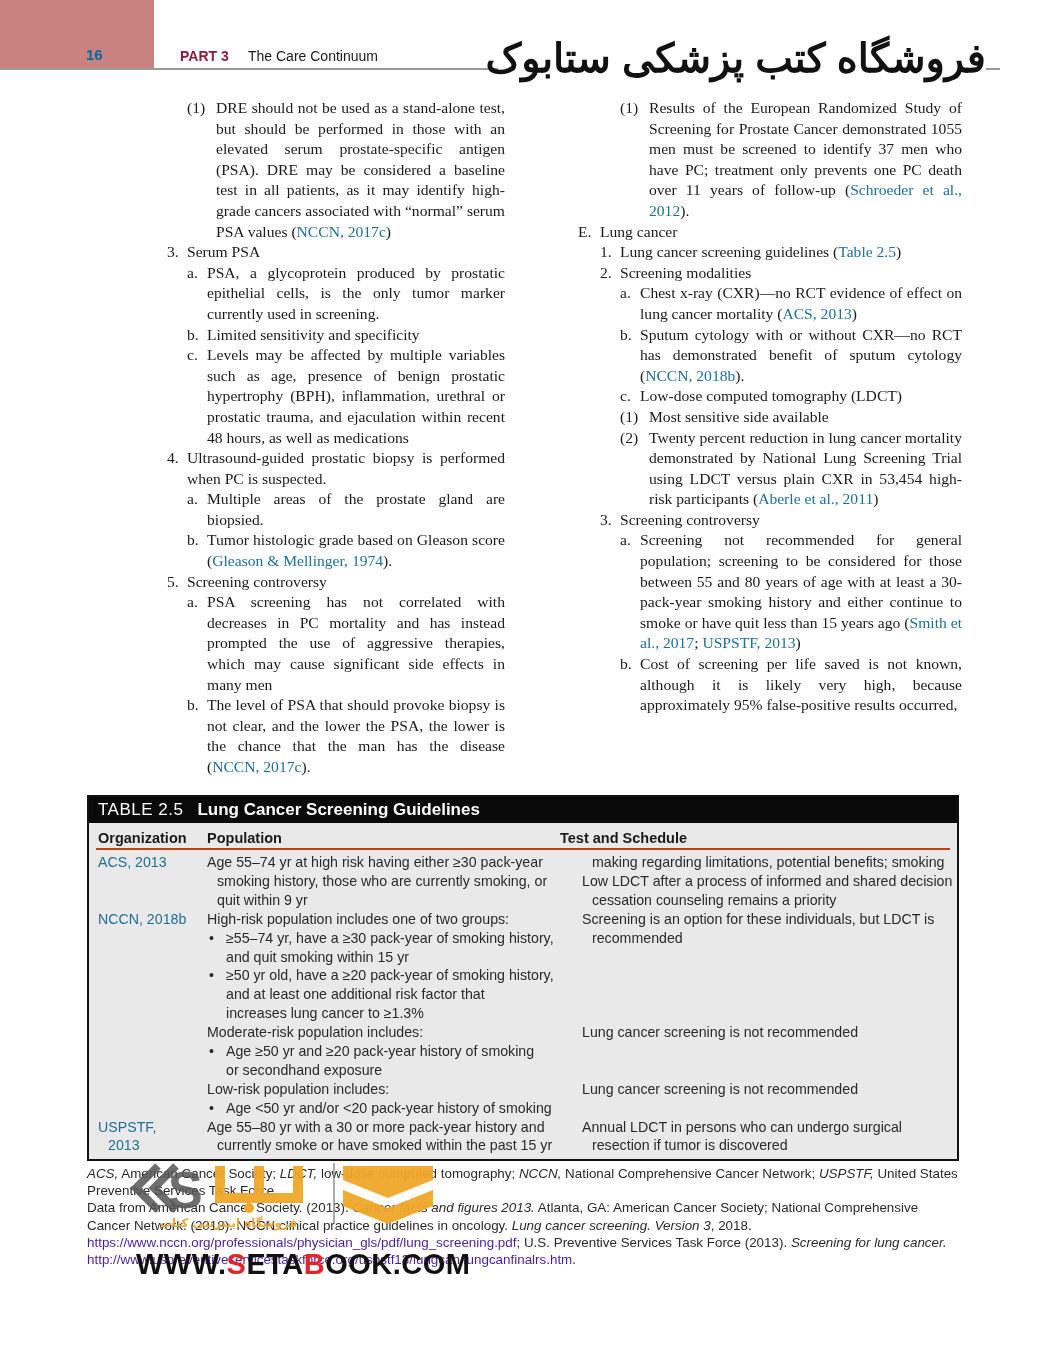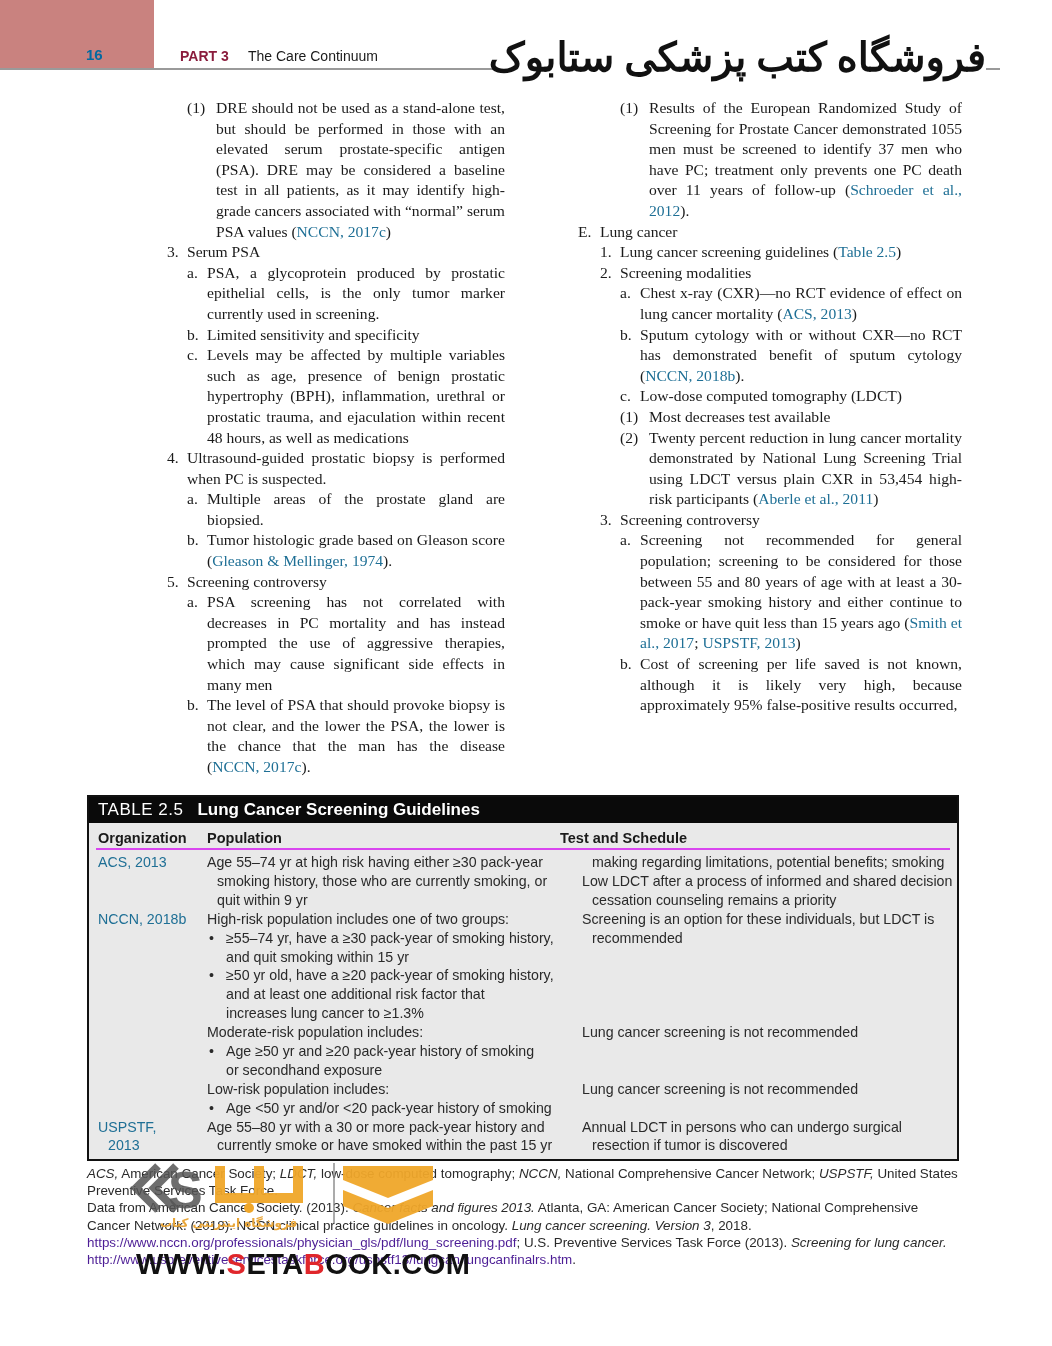--- a/index.html
+++ b/index.html
@@ -4,21 +4,21 @@
 <style>
   html, body { margin: 0; padding: 0; background: #ffffff; }
   body { width: 1052px; height: 1346px; position: relative; overflow: hidden; font-family: "Liberation Serif", serif; color: #1a1a1a; }
 
   
   .page-tab { position: absolute; left: 0; top: 0; width: 154px; height: 68px; background: #c9827f; }
   .page-number { position: absolute; left: 86px; top: 46px; font-family: "Liberation Sans", sans-serif; font-weight: bold; font-size: 15px; color: #0369a1; }
   .header-rule { position: absolute; left: 0; top: 68px; width: 1000px; height: 2px; background: #9a9a9a; }
   .part-label { position: absolute; left: 180px; top: 48px; font-family: "Liberation Sans", sans-serif; font-weight: bold; font-size: 14px; color: #8a1c3c; }
   .part-title { position: absolute; left: 248px; top: 48px; font-family: "Liberation Sans", sans-serif; font-size: 14px; color: #1a1a1a; }
-  .store-title { position: absolute; left: 498px; top: 34px; width: 488px; font-family: Liberation Serif, serif; font-weight: bold; font-size: 40px; line-height: 48px; color: #111; direction: rtl; text-align: left; background: #fff; white-space: nowrap; }
+  .store-title { position: absolute; left: 498px; top: 34px; width: 488px; font-family: Liberation Sans, sans-serif; font-weight: bold; font-size: 40px; line-height: 48px; color: #111; direction: rtl; text-align: left; background: #fff; white-space: nowrap; }
 
   
   .col { position: absolute; top: 98px; font-size: 15.6px; line-height: 20.6px; }
   .col-left { left: 145px; width: 360px; }
   .col-right { left: 578px; width: 384px; }
   .item { display: flex; text-align: justify; }
   .item .mk { flex: 0 0 auto; }
   .item .tx { flex: 1 1 auto; }
   .l0 .mk { width: 22px; }
   .l1 .mk { width: 20px; }
@@ -28,21 +28,21 @@
   .l3 { padding-left: 42px; }
   .l3 .mk { width: 29px; }
   .col-right .l0 .mk { width: 22px; }
   .cite { color: #1e6f95; }
 
   
   .table-box { position: absolute; left: 87px; top: 795px; width: 872px; height: 366px; background: #e9e9e9; border: 2px solid #111; box-sizing: border-box; font-family: "Liberation Sans", sans-serif; }
   .table-titlebar { height: 26px; background: #0a0a0a; color: #fff; display: flex; align-items: center; padding-left: 9px; font-size: 17px; }
   .table-label { letter-spacing: 0.5px; margin-right: 14px; }
   .table-title { font-weight: bold; }
-  .thead { position: absolute; top: 31px; left: 7px; right: 7px; height: 20px; border-bottom: 2px solid #d946ef; font-weight: bold; font-size: 14.5px; }
+  .thead { position: absolute; top: 31px; left: 7px; right: 7px; height: 20px; border-bottom: 2px solid #c2410c; font-weight: bold; font-size: 14.5px; }
   .th { position: absolute; top: 2px; }
   .th-org { left: 2px; }
   .th-pop { left: 111px; }
   .th-test { left: 464px; }
   .tbody { position: absolute; top: 56px; left: 7px; right: 7px; font-size: 14.2px; line-height: 18.9px; color: #2a2a2a; }
   .trow { position: relative; }
   .cell { position: absolute; top: 0; }
   .c-org { left: 2px; width: 104px; color: #1e6f95; }
   .c-pop { left: 111px; width: 360px; }
   .c-test { left: 486px; width: 372px; }
@@ -144,21 +144,21 @@
     <div class="item l2">
       <span class="mk">b.</span>
       <span class="tx"><span>Sputum cytology with or without CXR—no RCT has demonstrated benefit of sputum cytology (</span><span class="cite">NCCN, 2018b</span><span>).</span></span>
     </div>
     <div class="item l2">
       <span class="mk">c.</span>
       <span class="tx"><span>Low-dose computed tomography (LDCT)</span></span>
     </div>
     <div class="item l3">
       <span class="mk">(1)</span>
-      <span class="tx"><span>Most decreases test available</span></span>
+      <span class="tx"><span>Most sensitive side available</span></span>
     </div>
     <div class="item l3">
       <span class="mk">(2)</span>
       <span class="tx"><span>Twenty percent reduction in lung cancer mortality demonstrated by National Lung Screening Trial using LDCT versus plain CXR in 53,454 high-risk participants (</span><span class="cite">Aberle et al., 2011</span><span>)</span></span>
     </div>
     <div class="item l1">
       <span class="mk">3.</span>
       <span class="tx"><span>Screening controversy</span></span>
     </div>
     <div class="item l2">

